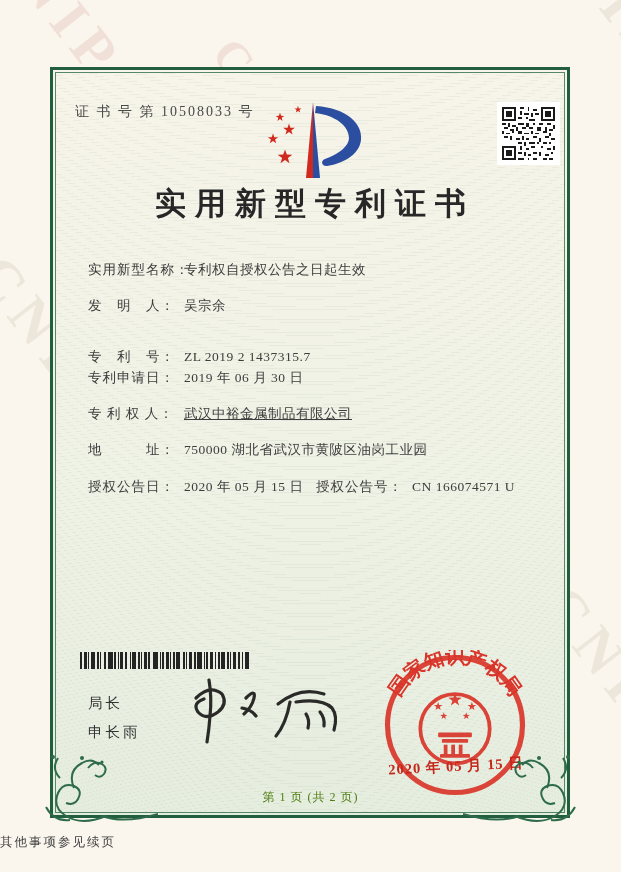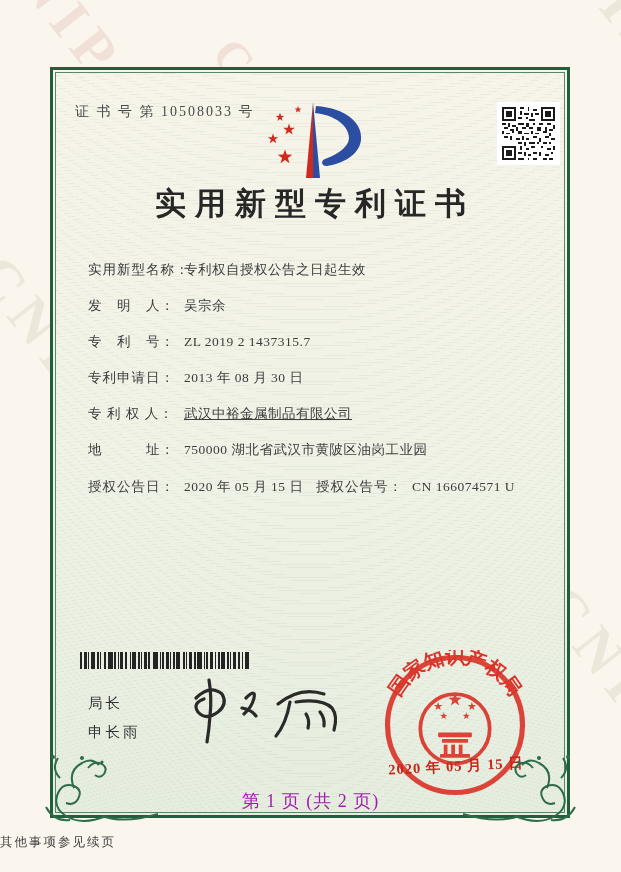--- a/index.html
+++ b/index.html
@@ -46,21 +46,21 @@
   .barcode{position:absolute;left:80px;top:652px;width:172px;height:17px;}
   .sig-block{position:absolute;left:88px;top:694px;font-size:14.5px;letter-spacing:3px;color:#333;}
   .sig-block .name{margin-top:10px;}
   .signature-svg{position:absolute;left:178px;top:668px;width:168px;height:84px;}
   .seal{position:absolute;left:380px;top:650px;width:150px;height:150px;}
   .seal-date{
     position:absolute;left:381px;top:757px;width:150px;text-align:center;
     font-size:14.5px;color:#c5271b;font-weight:bold;transform:rotate(-3deg);
     letter-spacing:1px;white-space:nowrap;
   }
-  .page-no{position:absolute;left:0;top:789px;width:100%;text-align:center;font-size:18px;letter-spacing:1px;color:#a21caf;}
+  .page-no{position:absolute;left:0;top:789px;width:100%;text-align:center;font-size:12px;letter-spacing:1px;color:#4d7c0f;}
   .cont-note{position:absolute;left:0;top:834px;width:100%;font-size:12.5px;letter-spacing:2px;color:#3f3f3f;}
   .flourish{position:absolute;width:118px;height:78px;}
   .flourish.bl{left:40px;top:748px;}
   .flourish.br{left:463px;top:748px;transform:scaleX(-1);}
 </style>
 </head>
 <body>
 
 <div class="watermark pink" style="left:-45px;top:-15px;">CNIPA</div>
 <div class="watermark pink" style="left:185px;top:95px;font-size:48px;">CNIPA</div>
@@ -173,25 +173,25 @@
 </svg>
 
 <div class="title">实用新型专利证书</div>
 
 <div class="row" style="top:261px;">
   <span class="lbl">实用新型名称：</span><span class="val">专利权自授权公告之日起生效</span>
 </div>
 <div class="row" style="top:297px;">
   <span class="lbl">发　明　人：</span><span class="val">吴宗余</span>
 </div>
-<div class="row" style="top:333px;font-family:Liberation Serif, serif;">
+<div class="row" style="top:348px;font-family:Liberation Serif, serif;">
   <span class="lbl">专　利　号：</span><span class="val">ZL 2019 2 1437315.7</span>
 </div>
 <div class="row" style="top:369px;">
-  <span class="lbl">专利申请日：</span><span class="val">2013 年 08 月 30 日</span>
+  <span class="lbl">专利申请日：</span><span class="val">2019 年 06 月 30 日</span>
 </div>
 <div class="row" style="top:405px;text-decoration:underline;">
   <span class="lbl">专 利 权 人：</span><span class="val">武汉中裕金属制品有限公司</span>
 </div>
 <div class="row" style="top:441px;">
   <span class="lbl">地　　　址：</span><span class="val">750000 湖北省武汉市黄陂区油岗工业园</span>
 </div>
 <div class="row" style="top:478px;">
   <span class="lbl">授权公告日：</span><span class="val1">2020 年 05 月 15 日</span><span class="lbl2">授权公告号：</span><span class="val">CN 166074571 U</span>
 </div>

